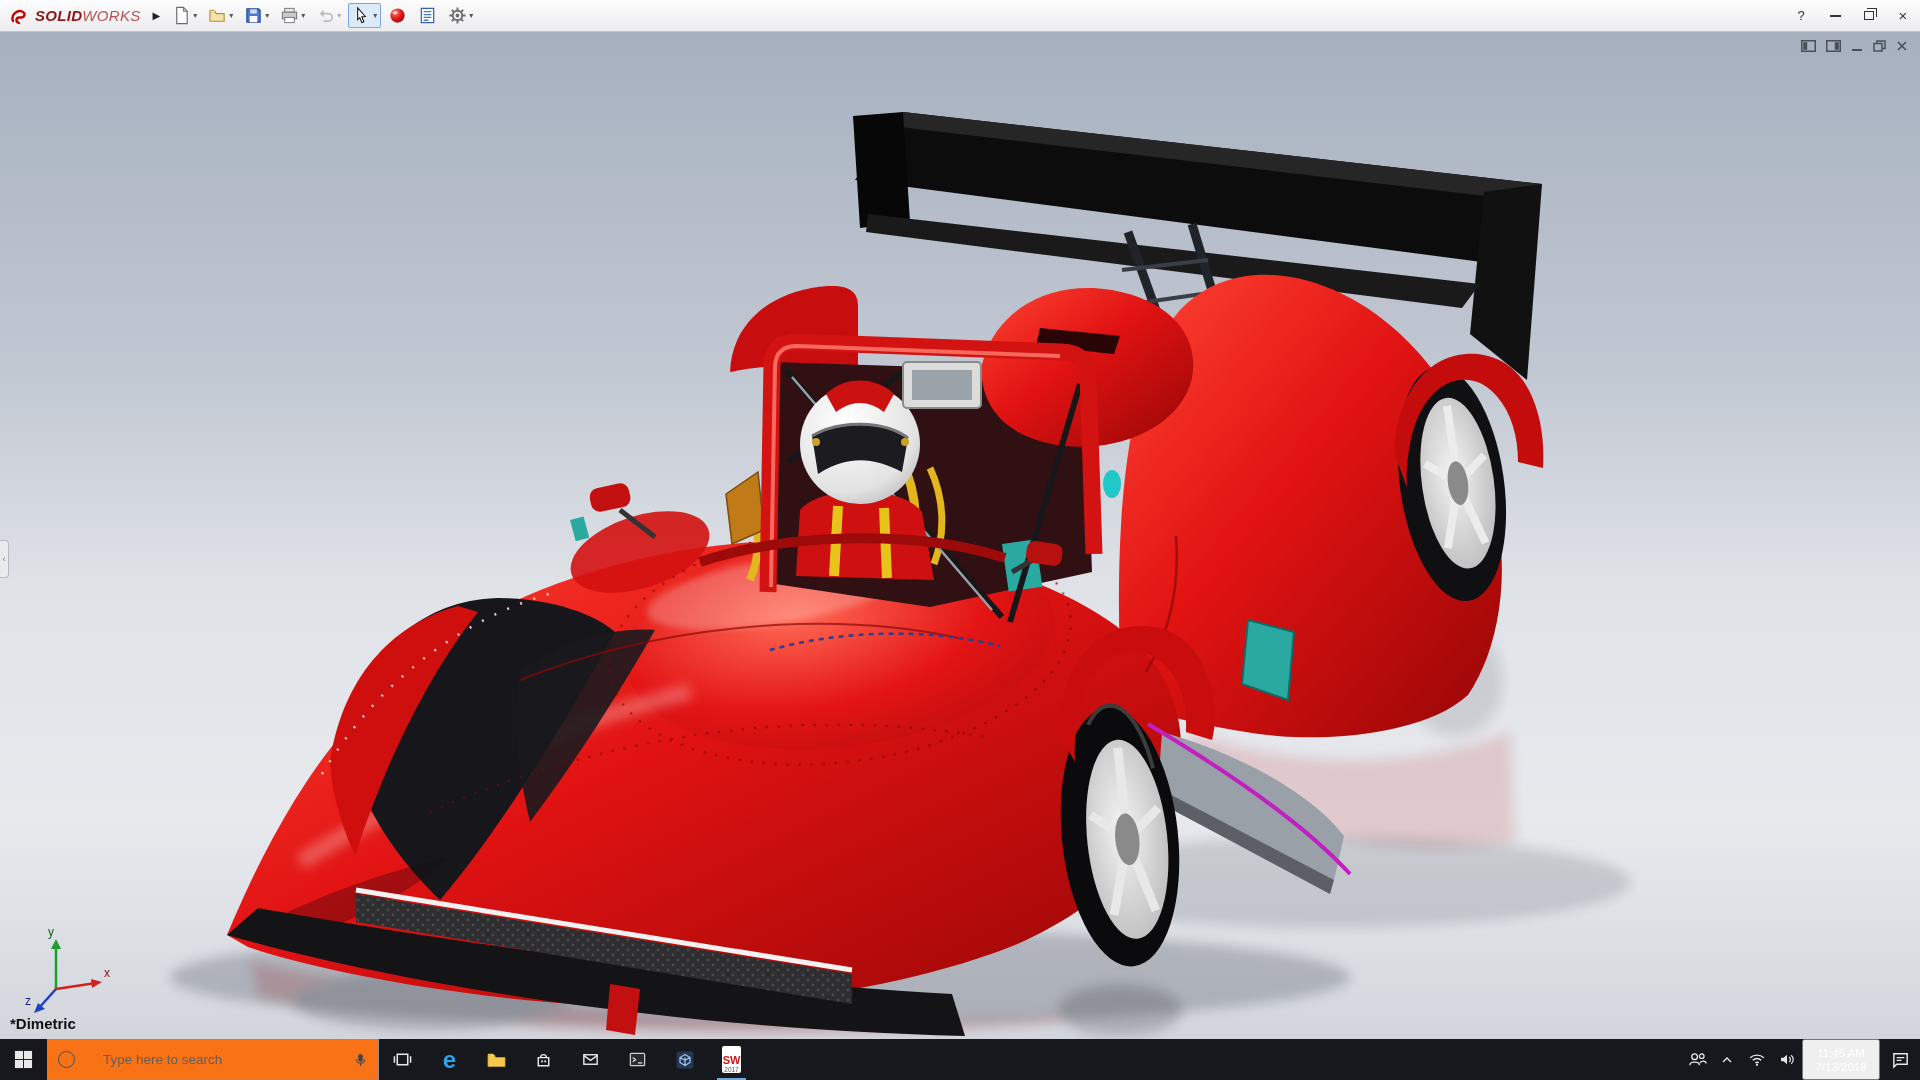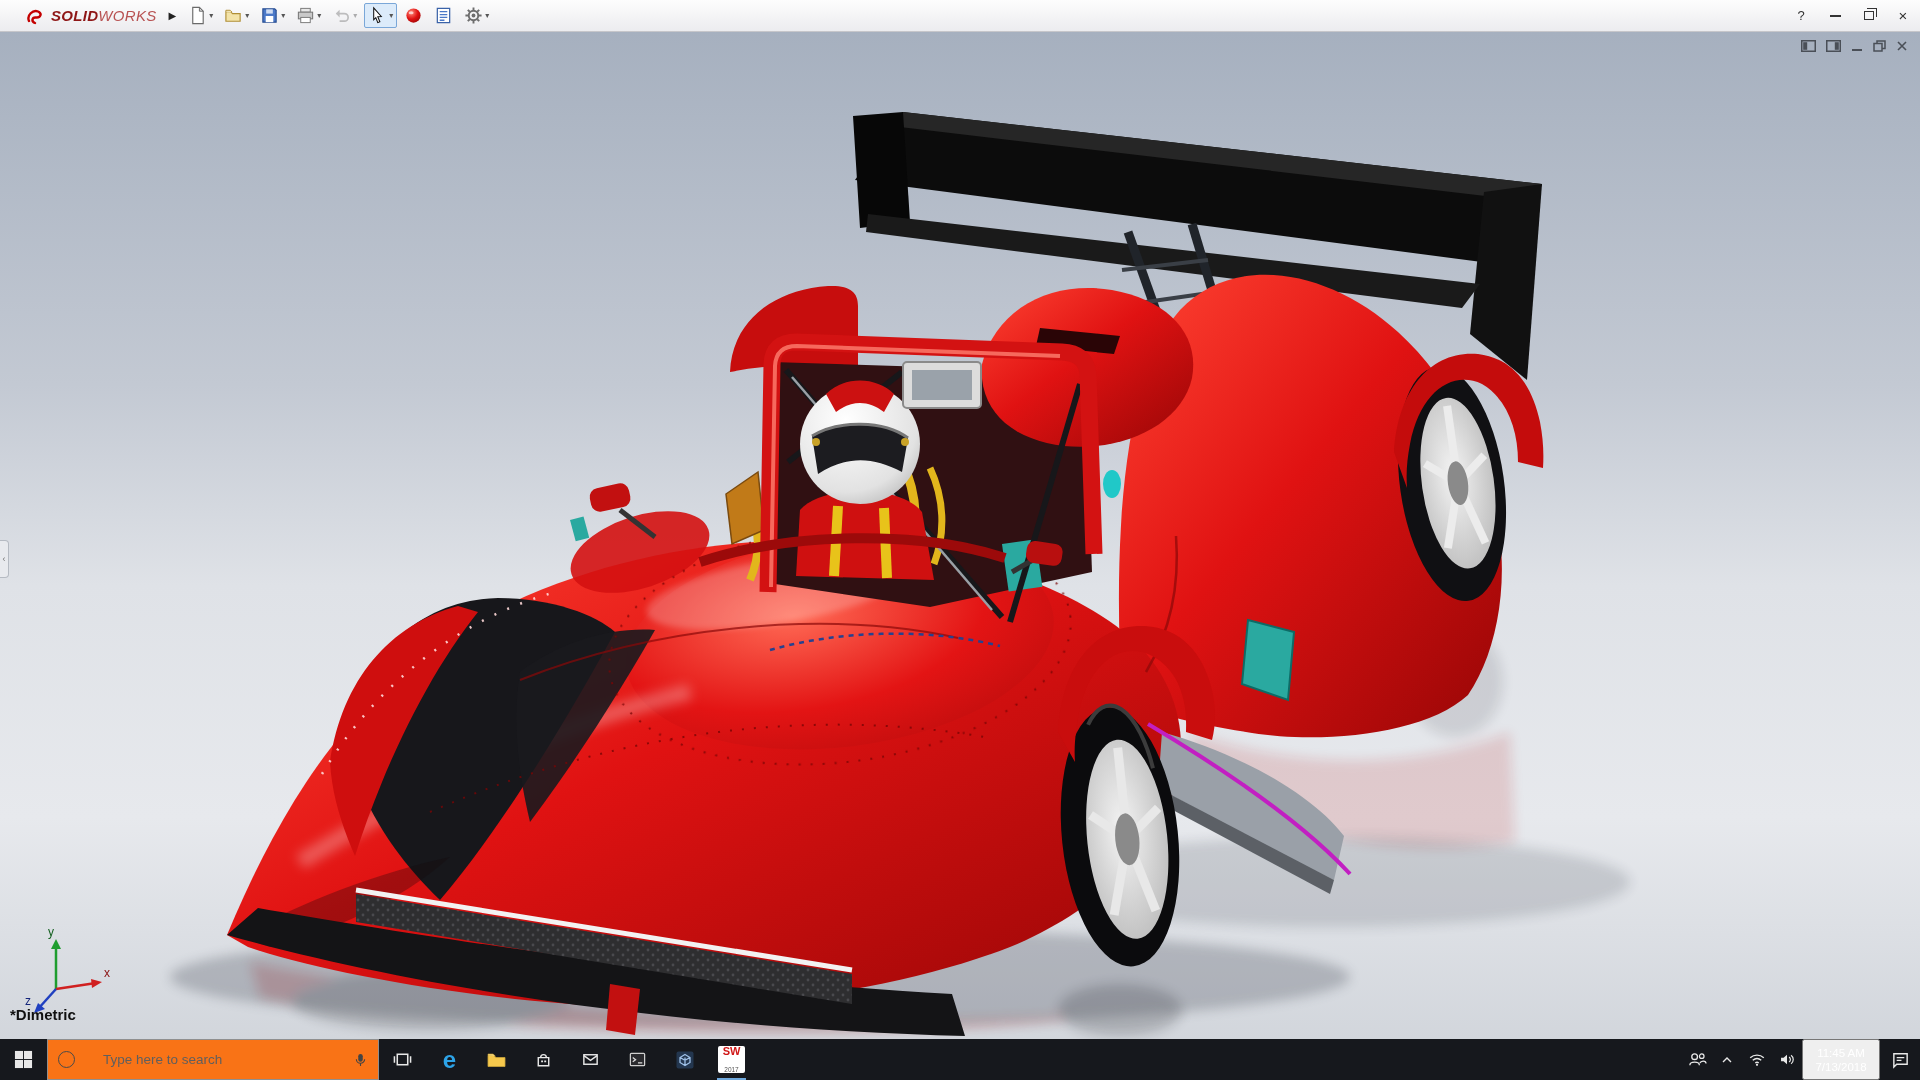--- a/index.html
+++ b/index.html
@@ -11,21 +11,21 @@
   }
   .app { width:1920px; height:1080px; display:flex; flex-direction:column; }
 
   
   .titlebar {
     height:32px; flex:0 0 32px;
     background:linear-gradient(#fdfdfd,#ececef);
     border-bottom:1px solid #c6c6ca;
     display:flex; align-items:center; position:relative;
   }
-  .brand { display:flex; align-items:center; gap:5px; padding:0 4px 0 26px; }
+  .brand { display:flex; align-items:center; gap:5px; padding:0 4px 0 10px; }
   .brand-text { font-size:15px; font-style:italic; letter-spacing:.3px; white-space:nowrap; }
   .brand-solid { font-weight:bold; color:#8e1616; }
   .brand-works { color:#b85252; }
   .flyout { background:none; border:none; font-size:10px; color:#222; padding:0 8px; cursor:default; }
   .tb-tools { display:flex; align-items:center; gap:3px; }
   .tool-btn {
     display:flex; align-items:center; gap:2px;
     padding:2px 3px; background:none; border:1px solid transparent; border-radius:2px;
   }
   .tool-btn.active { border-color:#7aa7d8; background:#dcebfa; }
@@ -55,21 +55,21 @@
   .doc-controls { position:absolute; top:8px; right:12px; display:flex; gap:10px; align-items:center; }
   .dc { background:none; border:none; padding:0; display:flex; align-items:center; justify-content:center; }
 
   .edge-tab {
     position:absolute; left:0; top:508px; width:9px; height:38px;
     background:#e8eaee; border:1px solid #b5bac2; border-left:none;
     border-radius:0 4px 4px 0; color:#777; font-size:9px;
     display:flex; align-items:center; justify-content:center;
   }
   .orientation {
-    position:absolute; left:10px; bottom:16px;
+    position:absolute; left:10px; bottom:7px;
     font-size:15px; font-weight:600; color:#101010;
   }
   .triad { position:absolute; left:24px; bottom:18px; }
 
   
   .taskbar {
     height:41px; flex:0 0 41px; background:#16181d;
     display:flex; align-items:stretch; color:#e8e8e8;
   }
   .tb-item { width:47px; display:flex; align-items:center; justify-content:center; position:relative; background:none; border:none; padding:0; }
@@ -80,21 +80,21 @@
   }
   .search-circle { width:17px; height:17px; border:1.7px solid #4a4a4a; border-radius:50%; flex:0 0 17px; }
   .search input {
     border:none; outline:none; flex:1; font-size:13.5px; color:#333;
     font-family:"Liberation Sans", sans-serif; background:transparent;
   }
   .search input::placeholder { color:#5f5f5f; opacity:1; }
   .apps { display:flex; }
   .app-running::after { content:""; position:absolute; bottom:0; left:9px; right:9px; height:2px; background:#6fa8dc; }
   .edge-e { font-size:24px; font-weight:bold; color:#2da3e8; font-style:normal; line-height:1; }
-  .sw-icon { width:27px; height:27px; background:#fff; border-radius:2px; display:flex; flex-direction:column; align-items:center; justify-content:space-between; line-height:1; }
+  .sw-icon { width:19px; height:27px; background:#fff; border-radius:2px; display:flex; flex-direction:column; align-items:center; justify-content:flex-end; line-height:1; }
   .sw-top { color:#d01818; font-weight:bold; font-size:11px; }
   .sw-bottom { color:#555; font-size:6.5px; margin-top:1px; }
   .tray { margin-left:auto; display:flex; align-items:stretch; }
   .tray-item { width:30px; background:none; border:none; padding:0; display:flex; align-items:center; justify-content:center; }
   .clock {
     width:78px; display:flex; flex-direction:column; justify-content:center;
     text-align:center; font-size:11.5px; line-height:14px; color:#fff;
   }
 </style>
 </head>

